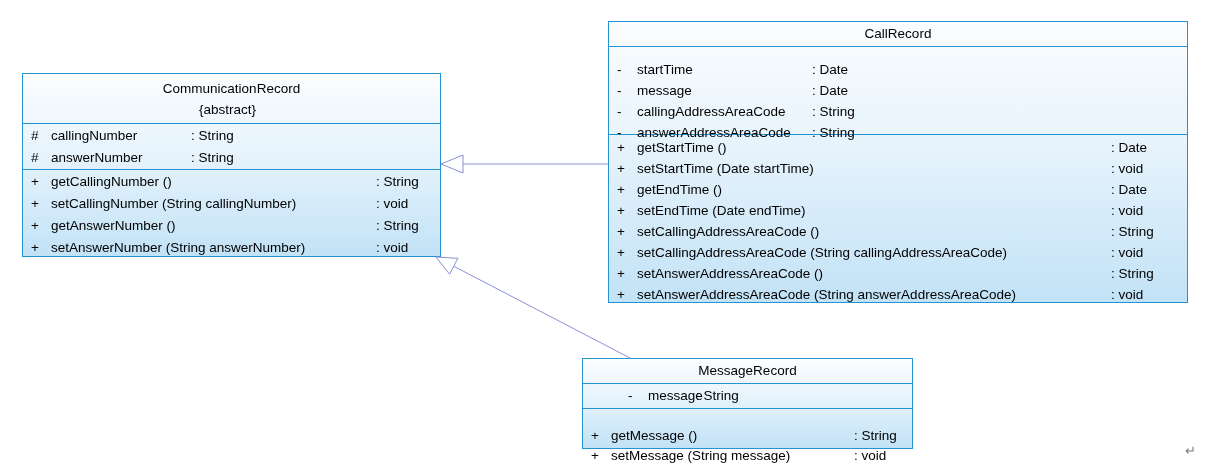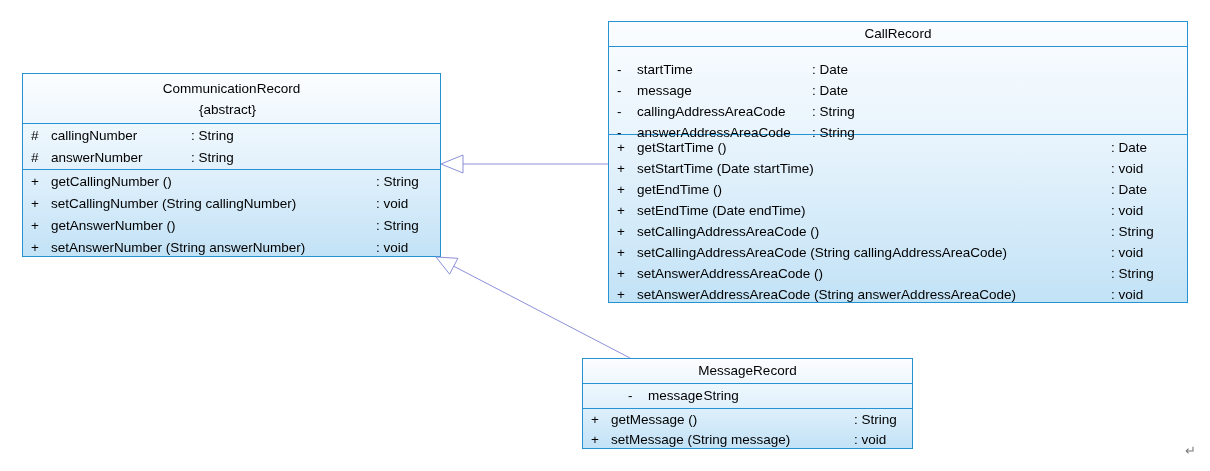--- a/index.html
+++ b/index.html
@@ -65,21 +65,21 @@
   #cls-call .methods { padding-top: 2px; }
   #cls-call .methods .row { line-height: 21px; padding-left: 8px; }
   #cls-call .attrs .mtype { left: 203px; }
   #cls-call .methods .mtype { left: 502px; }
 
   
   #cls-msg { left: 582px; top: 358px; width: 331px; height: 91px; }
   #cls-msg .c-title { height: 24px; line-height: 23px; }
   #cls-msg .attrs { height: 25px; padding-left: 37px; }
   #cls-msg .attrs .row { line-height: 24px; }
-  #cls-msg .methods { padding-top: 1px; }
+  #cls-msg .methods { padding-top: 17px; }
   #cls-msg .methods .row { line-height: 20px; }
   #cls-msg .attrs .mtype { left: 76px; }
   #cls-msg .methods .mtype { left: 271px; }
 
   
   #connectors {
     position: absolute;
     left: 0; top: 0;
     width: 1210px; height: 471px;
     pointer-events: none;

